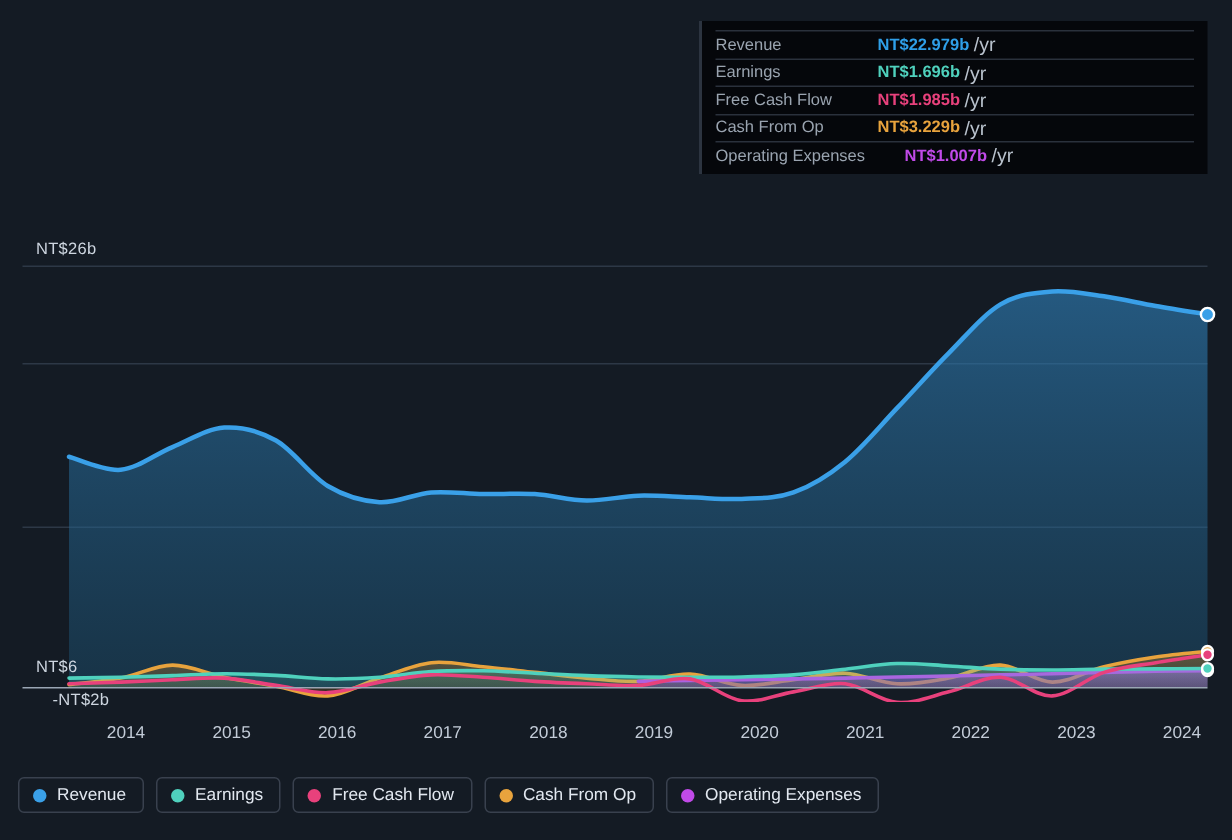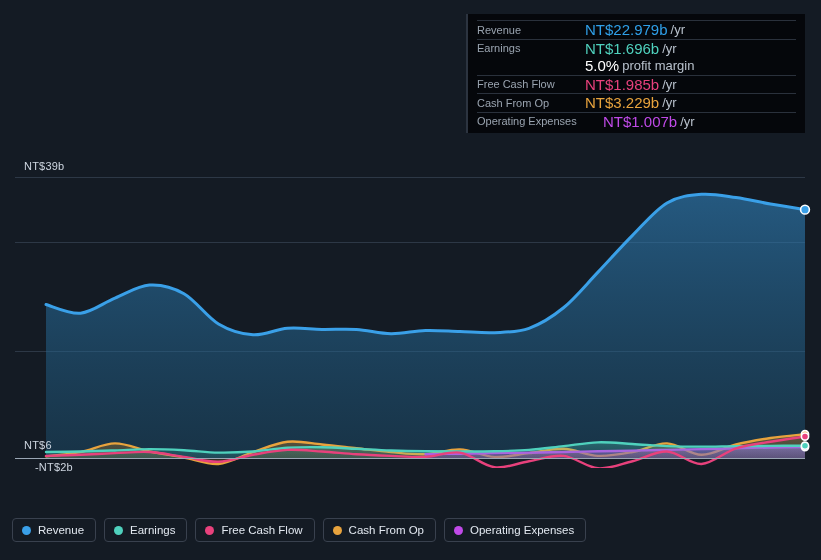--- a/index.html
+++ b/index.html
@@ -28,21 +28,21 @@
   .tooltip{
     position:absolute;left:466px;top:14px;width:339px;
     background:#05070b;
     border-left:2px solid #2c3440;
     box-sizing:border-box;
     padding:6px 9px 3px 9px;
   }
   .tt-date{font-size:11.5px;font-weight:bold;color:#ffffff;padding:1px 0 5px 1px;}
   .tt-row{display:flex;align-items:center;border-top:1px solid #2a313c;height:17.5px;}
   .tt-label{width:108px;font-size:11px;color:#9aa4b0;}
-  .tt-val{font-size:15px;font-weight:normal;}
+  .tt-val{font-size:11px;font-weight:bold;}
   .tt-unit{font-size:13px;color:#b9c2cd;font-weight:normal;margin-left:3px;}
   .tt-row.sub{border-top:none;}
   .tt-row.sub .tt-label{width:108px;}
 
   
   .legend{position:absolute;left:12px;top:518px;display:flex;gap:8px;}
   .legend-item{
     display:flex;align-items:center;gap:7px;
     border:1px solid #39414e;border-radius:4px;
     padding:5px 11px 5px 9px;
@@ -97,41 +97,49 @@
           <circle cx="805.00" cy="266.22" r="3.6" fill="#e8a33d" stroke="#ffffff" stroke-width="1.6"></circle>
           <circle cx="805.00" cy="279.12" r="3.6" fill="#c04ae8" stroke="#ffffff" stroke-width="1.6"></circle>
           <circle cx="805.00" cy="277.68" r="3.6" fill="#4fd1bd" stroke="#ffffff" stroke-width="1.6"></circle>
           <circle cx="805.00" cy="268.55" r="3.6" fill="#e8417c" stroke="#ffffff" stroke-width="1.6"></circle>
         </g>
     </svg>
 
     <div class="zero-line" style="top:290px;"></div>
   </div>
 
-  <div class="y-label" style="left:24px;top:160px;">NT$39b</div>
+  <div class="y-label" style="left:24px;top:160px;">NT$26b</div>
   <div class="y-label" style="left:24px;top:439px;">NT$6</div>
   <div class="y-label" style="left:35px;top:461px;">-NT$2b</div>
 
+  <div class="x-axis">
+      <div class="x-tick" style="left: 84px;">2014</div>
+      <div class="x-tick" style="left: 154.4px;">2015</div>
+      <div class="x-tick" style="left: 224.8px;">2016</div>
+      <div class="x-tick" style="left: 295.2px;">2017</div>
+      <div class="x-tick" style="left: 365.6px;">2018</div>
+      <div class="x-tick" style="left: 436px;">2019</div>
+      <div class="x-tick" style="left: 506.4px;">2020</div>
+      <div class="x-tick" style="left: 576.8px;">2021</div>
+      <div class="x-tick" style="left: 647.2px;">2022</div>
+      <div class="x-tick" style="left: 717.6px;">2023</div>
+      <div class="x-tick" style="left: 788px;">2024</div>
+    </div>
 
   <div class="tooltip">
     <div>
         <div class="tt-row">
           <div class="tt-label">Revenue</div>
           <div class="tt-val" style="color: rgb(47, 159, 232);">NT$22.979b</div>
           <span class="tt-unit">/yr</span>
         </div>
         <div class="tt-row">
           <div class="tt-label">Earnings</div>
           <div class="tt-val" style="color: rgb(79, 209, 189);">NT$1.696b</div>
           <span class="tt-unit">/yr</span>
-        </div>
-        <div class="tt-row sub">
-          <div class="tt-label"></div>
-          <div class="tt-val" style="color: rgb(255, 255, 255);">5.0%</div>
-          <span class="tt-unit">profit margin</span>
         </div>
         <div class="tt-row">
           <div class="tt-label">Free Cash Flow</div>
           <div class="tt-val" style="color: rgb(232, 65, 124);">NT$1.985b</div>
           <span class="tt-unit">/yr</span>
         </div>
         <div class="tt-row">
           <div class="tt-label">Cash From Op</div>
           <div class="tt-val" style="color: rgb(232, 163, 61);">NT$3.229b</div>
           <span class="tt-unit">/yr</span>

